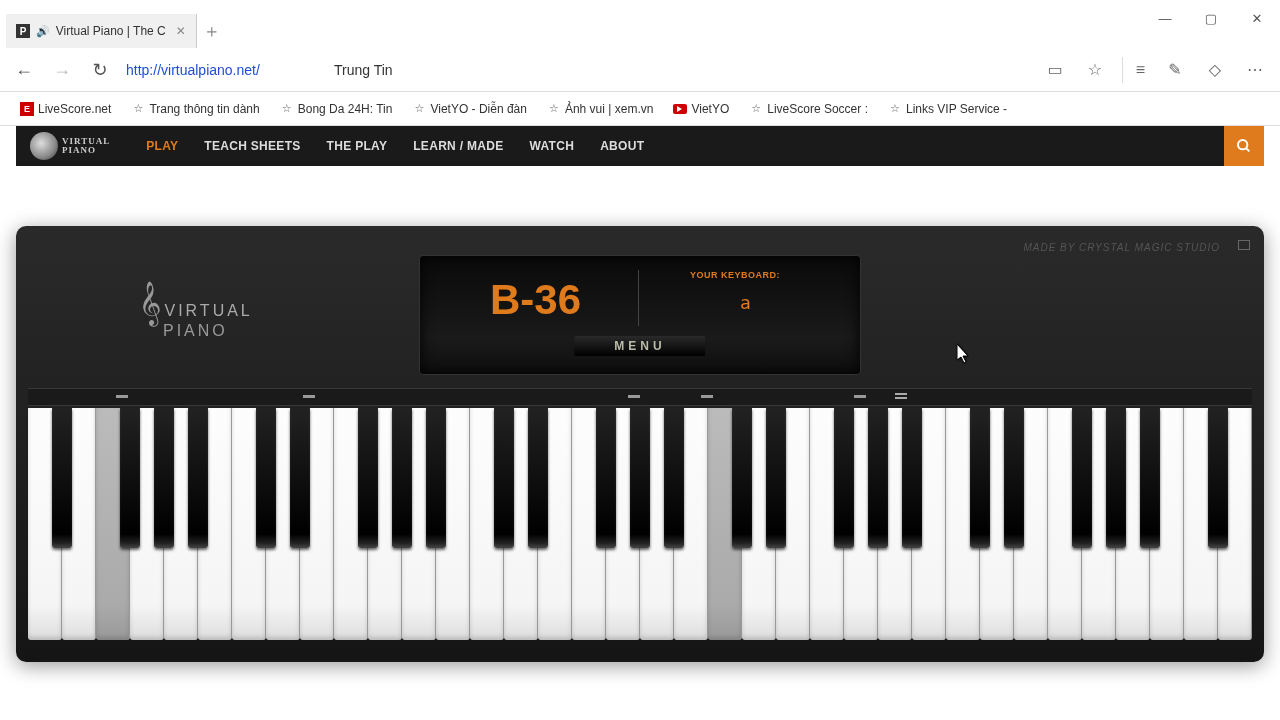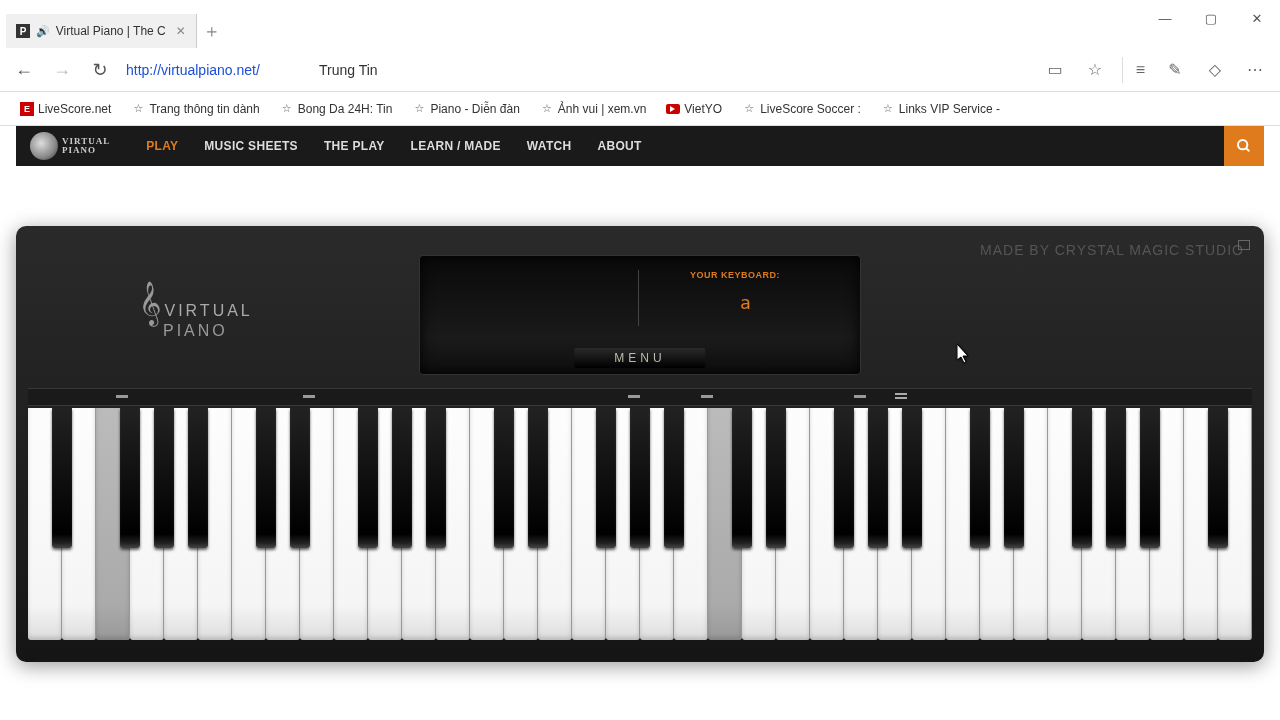--- a/index.html
+++ b/index.html
@@ -12,21 +12,21 @@
   .tab .aud { font-size: 11px; color: #666; }
   .tab .close { color: #888; margin-left: 4px; }
   .newtab { width: 30px; height: 34px; margin-top: 14px; display: flex; align-items: center; justify-content: center; color: #888; font-size: 18px; }
   .winctrl { margin-left: auto; display: flex; height: 36px; }
   .winctrl div { width: 46px; display: flex; align-items: center; justify-content: center; font-size: 13px; color: #555; }
 
   
   .addrbar { height: 44px; background: #fff; display: flex; align-items: center; padding: 0 12px; gap: 14px; border-bottom: 1px solid #ddd; }
   .addrbar .ico { width: 24px; height: 24px; display: flex; align-items: center; justify-content: center; color: #555; font-size: 18px; }
   .addrbar .url { flex: 0 0 auto; width: 170px; font-size: 14px; color: #1d4ed8; }
-  .addrbar .urltext { font-size: 14px; color: #333; margin-left: 9px; }
+  .addrbar .urltext { font-size: 14px; color: #333; margin-left: 24px; }
   .addrbar .spacer { flex: 1; }
   .addrbar .ricon { width: 26px; height: 26px; display: flex; align-items: center; justify-content: center; color: #666; font-size: 16px; }
 
   
   .bmbar { height: 34px; background: #fff; display: flex; align-items: center; padding: 0 12px; gap: 4px; border-bottom: 1px solid #ddd; }
   .bm { display: flex; align-items: center; gap: 4px; font-size: 12px; color: #333; padding: 3px 8px; }
   .bm .bico { width: 14px; height: 14px; display: flex; align-items: center; justify-content: center; color: #666; font-size: 11px; }
   .bm .rico { width: 14px; height: 14px; background: #c00; color: #fff; font-size: 9px; display: flex; align-items: center; justify-content: center; font-weight: bold; }
   .bm .yico { width: 14px; height: 10px; background: #c00; border-radius: 2px; position: relative; }
   .bm .yico::after { content: ""; position: absolute; left: 4px; top: 2px; border-left: 5px solid #fff; border-top: 3px solid transparent; border-bottom: 3px solid transparent; }
@@ -43,29 +43,29 @@
   .sitenav .spacer { flex: 1; }
   .sitenav .search { width: 40px; height: 40px; background: #e07b1d; display: flex; align-items: center; justify-content: center; color: #fff; margin-right: -14px; }
 
   
   .pianowrap { margin-top: 60px; background: linear-gradient(#2a2a2a, #151515); border-radius: 10px; padding: 12px 12px 22px; position: relative; box-shadow: 0 4px 20px rgba(0,0,0,.4); }
   .topsection { height: 150px; position: relative; display: flex; align-items: flex-start; }
   .plogo { position: absolute; left: 110px; top: 46px; text-align: center; color: #888; font-family: Georgia, serif; }
   .plogo .swirl2 { font-size: 38px; line-height: 1; color: #999; display: inline-block; transform: rotate(-8deg); }
   .plogo .vp { font-size: 16px; letter-spacing: 3px; color: #aaa; }
   .plogo .vp2 { font-size: 16px; letter-spacing: 3px; color: #999; }
-  .credit { position: absolute; right: 8px; top: 4px; font-size: 14px; color: #555; letter-spacing: 1px; }
+  .credit { position: absolute; right: 32px; top: 4px; font-size: 10px; color: #555; letter-spacing: 1px; font-style: italic; }
   .minibtn { position: absolute; right: 2px; top: 2px; width: 12px; height: 10px; border: 1px solid #666; }
 
   .display { position: absolute; left: 50%; top: 18px; transform: translateX(-50%); width: 440px; height: 118px; background: linear-gradient(#0a0a0a, #1a1a1a 70%, #0e0e0e); border-radius: 4px; box-shadow: inset 0 0 14px #000, 0 0 0 1px #333; }
   .display .note { position: absolute; left: 70px; top: 20px; font-size: 42px; font-weight: bold; color: #e07b1d; font-family: Arial, sans-serif; }
   .display .divider { position: absolute; left: 218px; top: 14px; width: 1px; height: 56px; background: #444; }
   .display .kblabel { position: absolute; left: 270px; top: 14px; font-size: 9px; font-weight: bold; color: #e07b1d; letter-spacing: .5px; }
   .display .kbkey { position: absolute; left: 320px; top: 36px; font-size: 18px; color: #e07b1d; font-family: monospace; }
-  .display .menu { position: absolute; bottom: 6px; left: 50%; transform: translateX(-50%); font-size: 12px; font-weight: normal; color: #bba; letter-spacing: 4px; padding: 3px 40px; background: linear-gradient(#2a2a2a, #000); border-radius: 2px; }
+  .display .menu { position: absolute; bottom: 18px; left: 50%; transform: translateX(-50%); font-size: 12px; font-weight: bold; color: #bba; letter-spacing: 4px; padding: 3px 40px; background: linear-gradient(#2a2a2a, #000); border-radius: 2px; }
 
   
   .strip { height: 18px; border-top: 1px solid #383838; border-bottom: 1px solid #383838; margin: 0 0 2px; position: relative; background: #1a1a1a; }
   .mark { position: absolute; top: 6px; width: 12px; height: 3px; background: #999; }
   .mark.dbl { height: 8px; top: 4px; background: repeating-linear-gradient(#aaa 0, #aaa 2px, transparent 2px, transparent 4px); }
 
   
   .keyboard { position: relative; height: 232px; background: #111; border-radius: 0 0 4px 4px; }
   .whitekeys { position: absolute; inset: 0; display: flex; }
   .wkey { flex: 1; background: linear-gradient(#fdfdfd 0%, #f5f5f5 85%, #ddd 100%); border-right: 1px solid #999; border-bottom-left-radius: 3px; border-bottom-right-radius: 3px; box-shadow: inset 0 -3px 4px rgba(0,0,0,.15); }
@@ -117,21 +117,21 @@
     <div class="bm">
       <span class="bico">☆</span>
       <span>Trang thông tin dành</span>
     </div>
     <div class="bm">
       <span class="bico">☆</span>
       <span>Bong Da 24H: Tin</span>
     </div>
     <div class="bm">
       <span class="bico">☆</span>
-      <span>Piano - Diễn đàn</span>
+      <span>VietYO - Diễn đàn</span>
     </div>
     <div class="bm">
       <span class="bico">☆</span>
       <span>Ảnh vui | xem.vn</span>
     </div>
     <div class="bm">
       <span class="yico"></span>
       <span>VietYO</span>
     </div>
     <div class="bm">
@@ -147,21 +147,21 @@
 <div class="page">
 
   <div class="sitenav">
     <div class="logo">
       <div class="swirl"></div>
       <div>
         <div class="txt">VIRTUAL</div>
         <div class="txt">PIANO</div>
       </div>
     </div>
-    <div id="navitems" style="display:contents"><span class="ni active">PLAY</span><span class="ni">MUSIC SHEETS</span><span class="ni">THE PLAY</span><span class="ni">LEARN / MADE</span><span class="ni">WATCH</span><span class="ni">ABOUT</span></div>
+    <div id="navitems" style="display:contents"><span class="ni active">PLAY</span><span class="ni">TEACH SHEETS</span><span class="ni">THE PLAY</span><span class="ni">LEARN / MADE</span><span class="ni">WATCH</span><span class="ni">ABOUT</span></div>
     <div class="spacer"></div>
     <div class="search">
       <svg width="16" height="16" viewBox="0 0 24 24" fill="none" stroke="white" stroke-width="3">
           <circle cx="10" cy="10" r="7"></circle>
           <line x1="20" y1="20" x2="15" y2="15"></line>
         </svg>
     </div>
   </div>
 
   <div class="pianowrap">
@@ -169,20 +169,21 @@
       <div class="plogo">
         <span class="swirl2">𝄞</span>
         <span>
           <span class="vp">VIRTUAL</span><br>
           <span class="vp2">PIANO</span>
         </span>
       </div>
       <div class="credit">MADE BY CRYSTAL MAGIC STUDIO</div>
       <div class="minibtn"></div>
       <div class="display">
+        <div class="note">B-36</div>
         <div class="divider"></div>
         <div class="kblabel">YOUR KEYBOARD:</div>
         <div class="kbkey">a</div>
         <div class="menu">MENU</div>
       </div>
     </div>
     <div class="strip" id="strip">
         <div class="mark" style="left: 7.2%;"></div>
         <div class="mark" style="left: 22.5%;"></div>
         <div class="mark" style="left: 49%;"></div>

